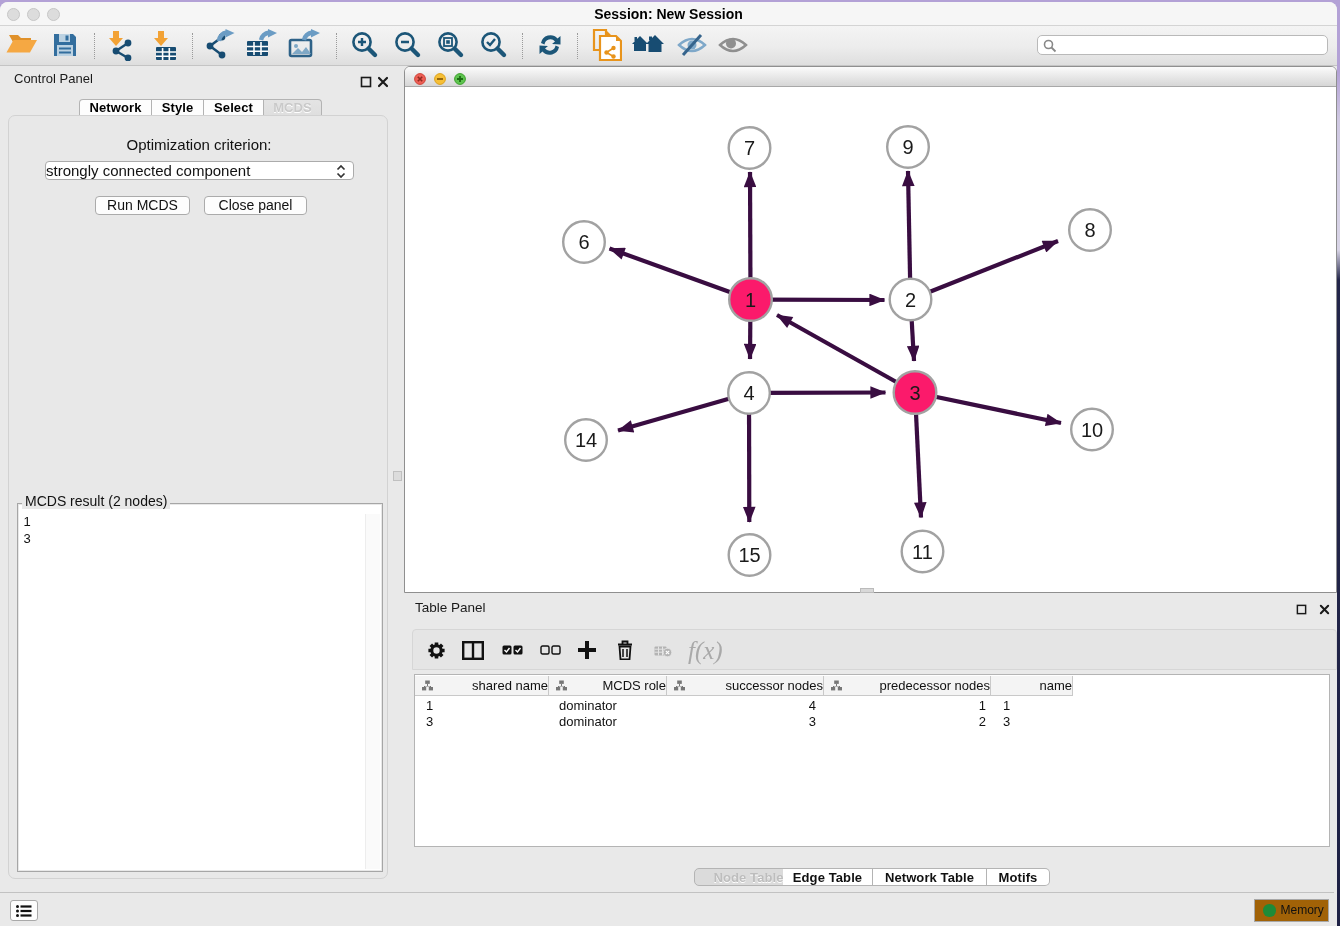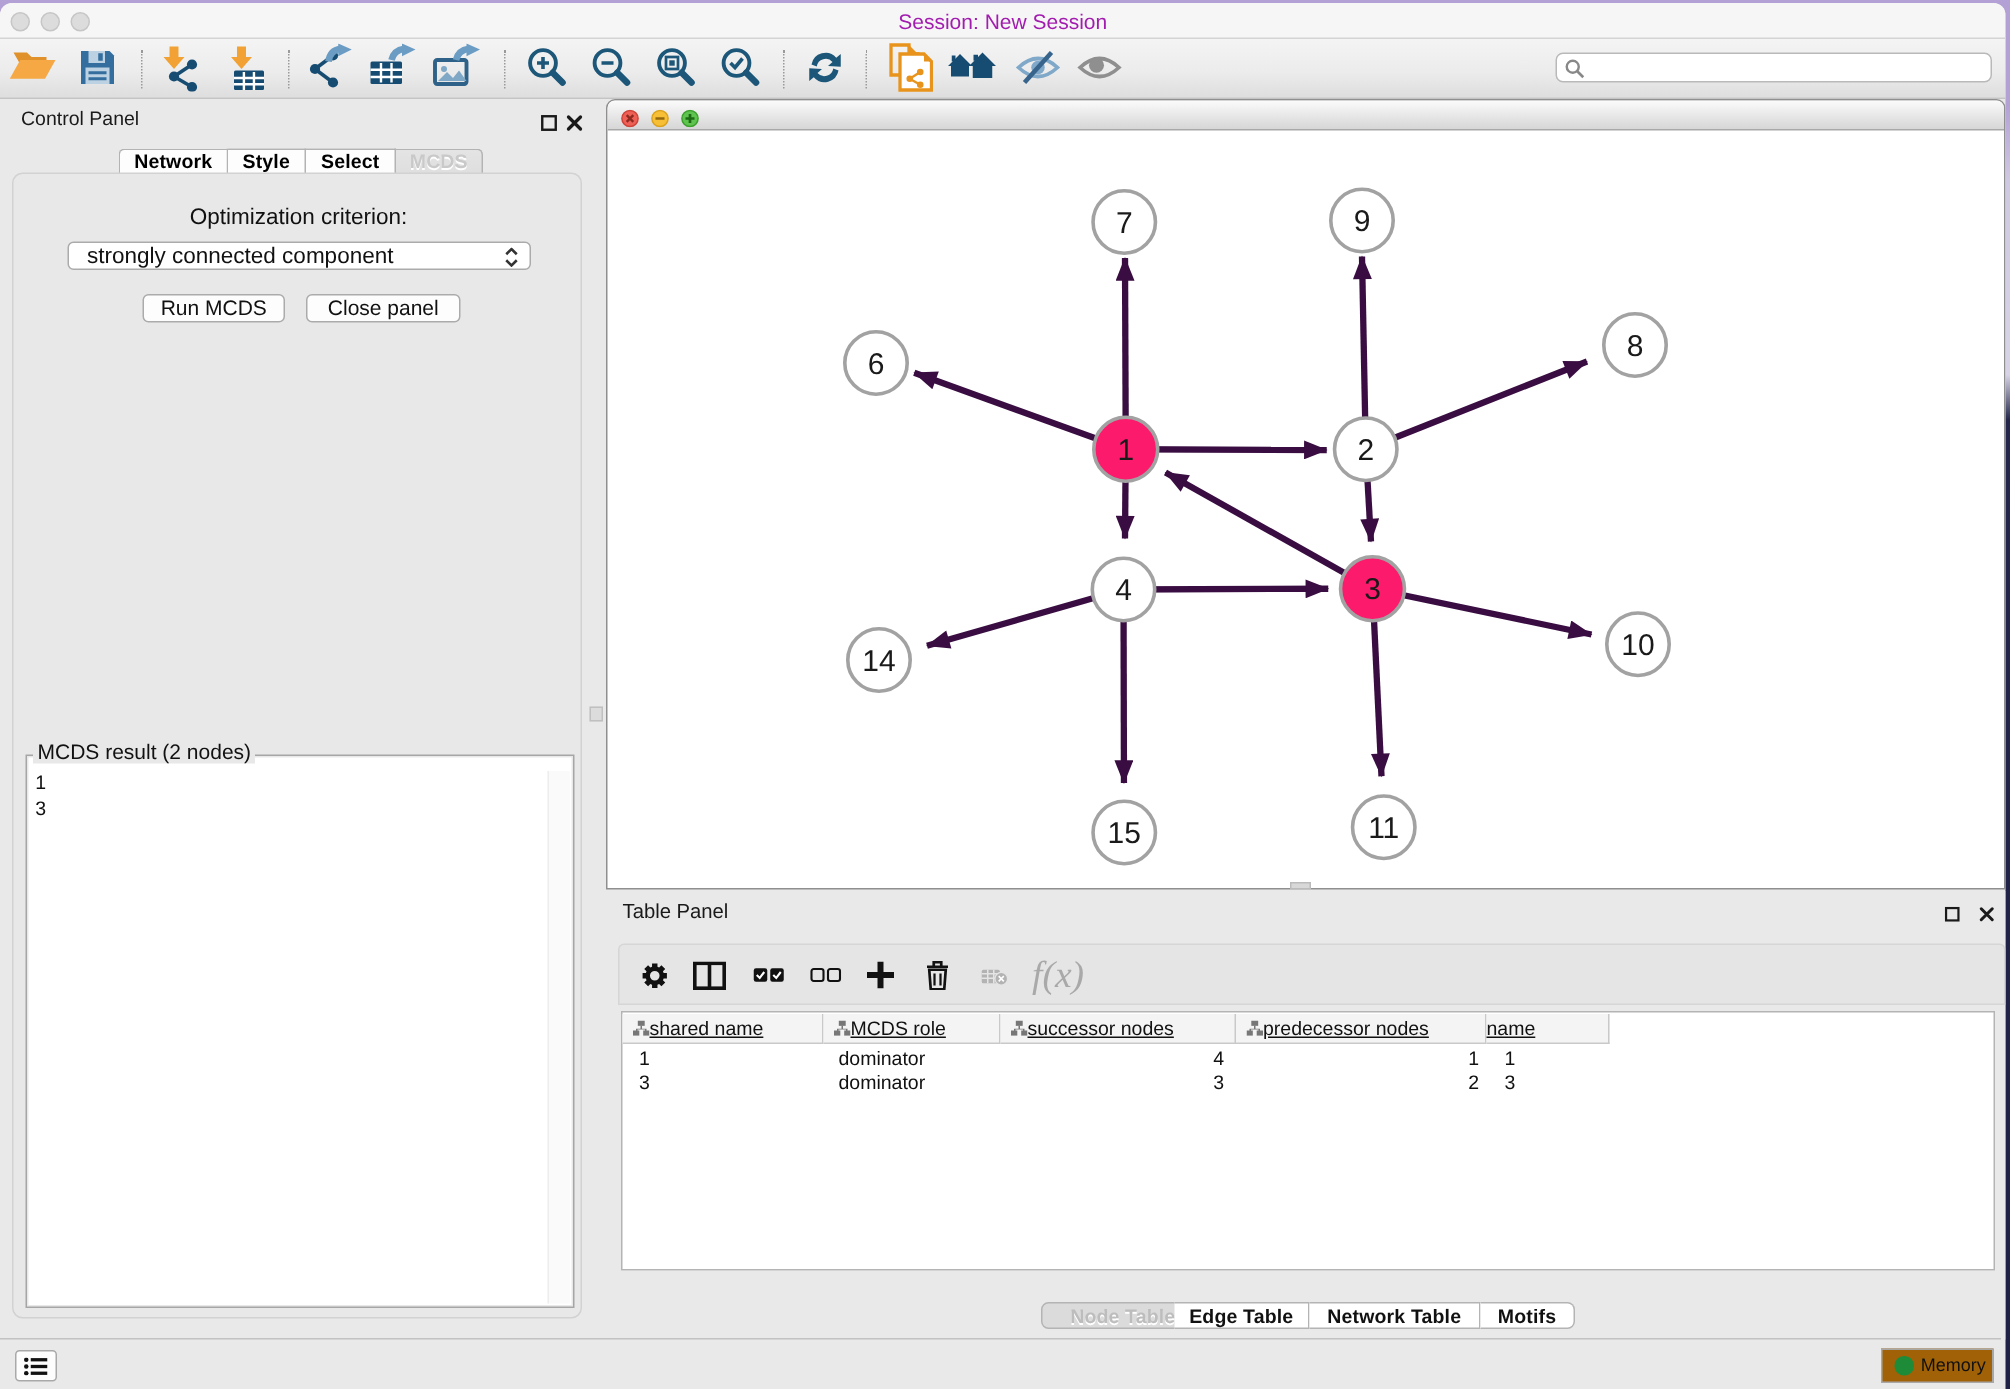--- a/index.html
+++ b/index.html
@@ -3,21 +3,21 @@
 <meta charset="utf-8">
 <style>
   * { margin:0; padding:0; box-sizing:border-box; }
   html,body { width:1340px; height:926px; overflow:hidden; }
   body { font-family:"Liberation Sans", sans-serif; background:linear-gradient(180deg,#b3a1d6 0px,#b3a1d6 70px,#cfc8e2 120px,#d8d4e6 250px,#23264a 280px,#1e2145 926px); }
   .abs { position:absolute; }
   #app { position:absolute; top:2px; left:0; right:3px; bottom:0; background:#e9e9e9; border-radius:8px 8px 0 0; overflow:hidden; }
   
   #titlebar { position:absolute; top:0; left:0; right:0; height:24px; background:#f6f6f6; border-bottom:1px solid #d4d4d4; }
   .tl { position:absolute; top:6px; width:13px; height:13px; border-radius:50%; background:#dcdcdc; border:1px solid #c6c6c6; }
-  #apptitle { position:absolute; top:3.5px; left:0; right:0; text-align:center; font-size:14px; color:#a21caf; }
+  #apptitle { position:absolute; top:3.5px; left:0; right:0; text-align:center; font-size:14px; color:#000000;font-weight:bold; }
   
   #toolbar { position:absolute; top:24px; left:0; right:0; height:40px; background:linear-gradient(180deg,#f4f4f4 0%,#ececec 55%,#dedede 100%); border-bottom:1px solid #c4c4c4; }
   .tbi { position:absolute; top:-1px; height:40px; display:flex; align-items:center; justify-content:center; }
   .sep { position:absolute; top:7px; height:26px; width:0; border-left:1px dotted #9a9a9a; }
   #search { position:absolute; left:1037px; top:9px; width:291px; height:20px; background:#fff; border:1px solid #b9b9b9; border-radius:5px; }
   
   #cp { position:absolute; left:0; top:65px; width:392px; bottom:34px; background:#e9e9e9; }
   #cp-title { position:absolute; left:14px; top:4px; font-size:13px; color:#1a1a1a; }
   .winbtn { position:absolute; top:10px; }
   .tabs { position:absolute; font-size:13px; font-weight:bold; letter-spacing:0.1px; }
@@ -27,21 +27,21 @@
   .cpbtn { height:19px; background:#fdfdfd; border:1px solid #ababab; border-radius:4px; font-size:14px; color:#111; text-align:center; line-height:17.5px; }
   
   #netwin { position:absolute; left:404px; top:64px; width:933px; height:527px; border:1px solid #8f8f8f; border-radius:6px 6px 0 0; background:#fff; overflow:hidden; }
   #nw-title { position:absolute; top:0; left:0; right:0; height:20px; background:linear-gradient(180deg,#fbfbfb,#d6d6d6); border-bottom:1px solid #a8a8a8; }
   
   #tp { position:absolute; left:404px; top:592px; right:0; height:299px; background:#e9e9e9; }
   
   #status { position:absolute; left:0; bottom:0; right:3px; height:34px; background:#e9e9e9; border-top:1px solid #c2c2c2; }
   .th { position:absolute; top:1px; height:20px; background:#f4f4f4; border-right:1px solid #c9c9c9; border-bottom:1px solid #c9c9c9; display:flex; align-items:center; font-size:13px; color:#111; }
   .th .hico { margin-left:7px; }
-  .th span { flex:1; text-align:left;text-decoration:underline; }
+  .th span { flex:1; text-align:right; }
   .td { position:absolute; font-size:13px; color:#111; height:16px; line-height:16px; }
   .btab { position:absolute; top:274px; height:18px; background:#fff; border:1px solid #b4b4b4; border-left:none; font-size:13px; font-weight:bold; letter-spacing:0.1px; color:#111; text-align:center; line-height:17px; }
   .btab:first-of-type { border-left:1px solid #b4b4b4; }
   .btab.sel { background:#dbdbdb; color:#bdbdbd; text-shadow:0 1px 0 #fff; }
 </style>
 </head>
 <body>
 <div id="app">
   <div id="titlebar">
     <div class="tl" style="left:7px"></div>
@@ -246,21 +246,21 @@
         <path d="M2 2 L10 10 M10 2 L2 10" stroke="#1a1a1a" stroke-width="2.2" stroke-linecap="round"></path>
       </svg>
     <div class="tabs" style="left:0;top:32px;width:392px;height:17px">
       <div class="tab" style="left:79px;width:73px;border-radius:4px 0 0 0">Network</div>
       <div class="tab" style="left:152px;width:52px;border-left:none">Style</div>
       <div class="tab" style="left:204px;width:60px;border-left:none">Select</div>
       <div class="tab sel" style="left:264px;width:58px;border-left:none;border-radius:0 4px 0 0">MCDS</div>
     </div>
     <div id="cp-content">
       <div class="abs" style="left:0;top:20px;width:380px;text-align:center;font-size:15px;color:#111">Optimization criterion:</div>
-      <div class="abs" id="cp-select" style="left:36px;top:44.5px;width:309px;height:19px;background:#fff;border:1px solid #ababab;border-radius:4px;font-size:15px;color:#111;line-height:17px;padding-left:12px">strongly connected component
+      <div class="abs" id="cp-select" style="left:36px;top:44.5px;width:309px;height:19px;background:#fff;border:1px solid #ababab;border-radius:4px;font-size:15px;color:#111;line-height:17px;">strongly connected component
         <svg style="position:absolute;right:7px;top:3px" width="10" height="13" viewBox="0 0 10 13">
             <path d="M1.5 4.5 L5 1 L8.5 4.5 M1.5 8.5 L5 12 L8.5 8.5" fill="none" stroke="#333" stroke-width="1.7"></path>
           </svg>
       </div>
       <div class="abs cpbtn" style="left:86px;top:80px;width:95px">Run MCDS</div>
       <div class="abs cpbtn" style="left:195px;top:80px;width:103px">Close panel</div>
 
       <div class="abs" style="left:8px;top:387px;width:365.5px;height:369px;border:1px solid #a6a6a6"></div>
       <div class="abs" style="left:9.5px;top:389px;width:362.5px;height:365px;background:#fff;font-size:13px;color:#111;padding:8px 0 0 5px;line-height:17px">1<br>3</div>
       <div class="abs" style="left:356px;top:398px;width:14.5px;height:355px;background:#fafafa;border-left:1px solid #ededed"></div>

